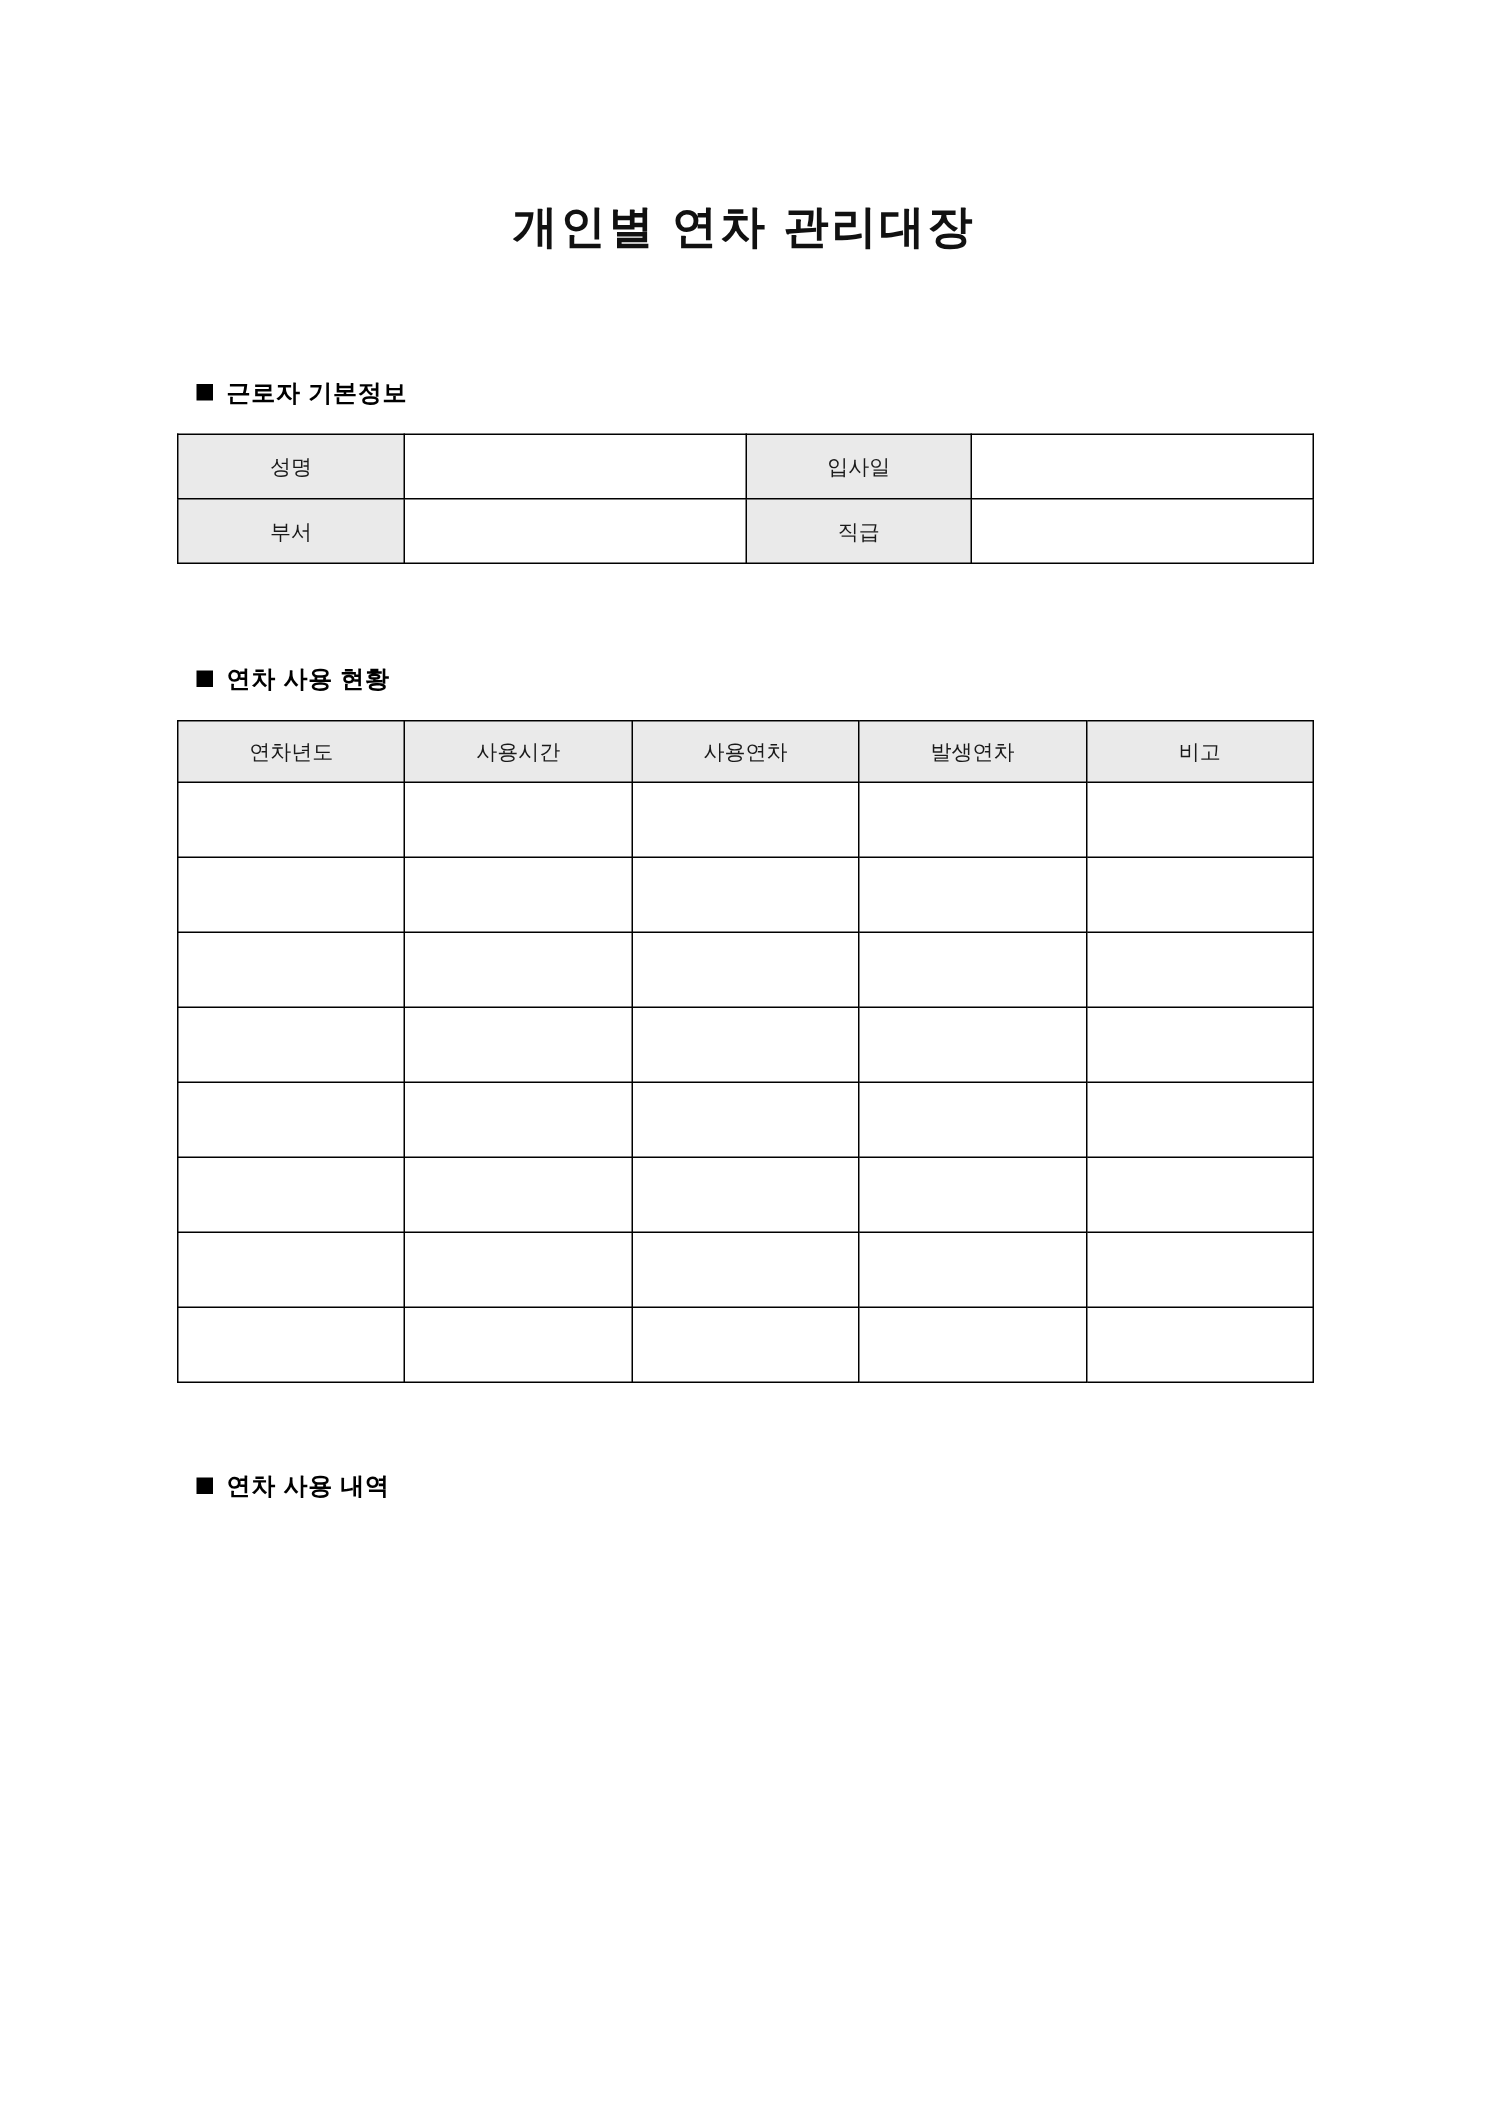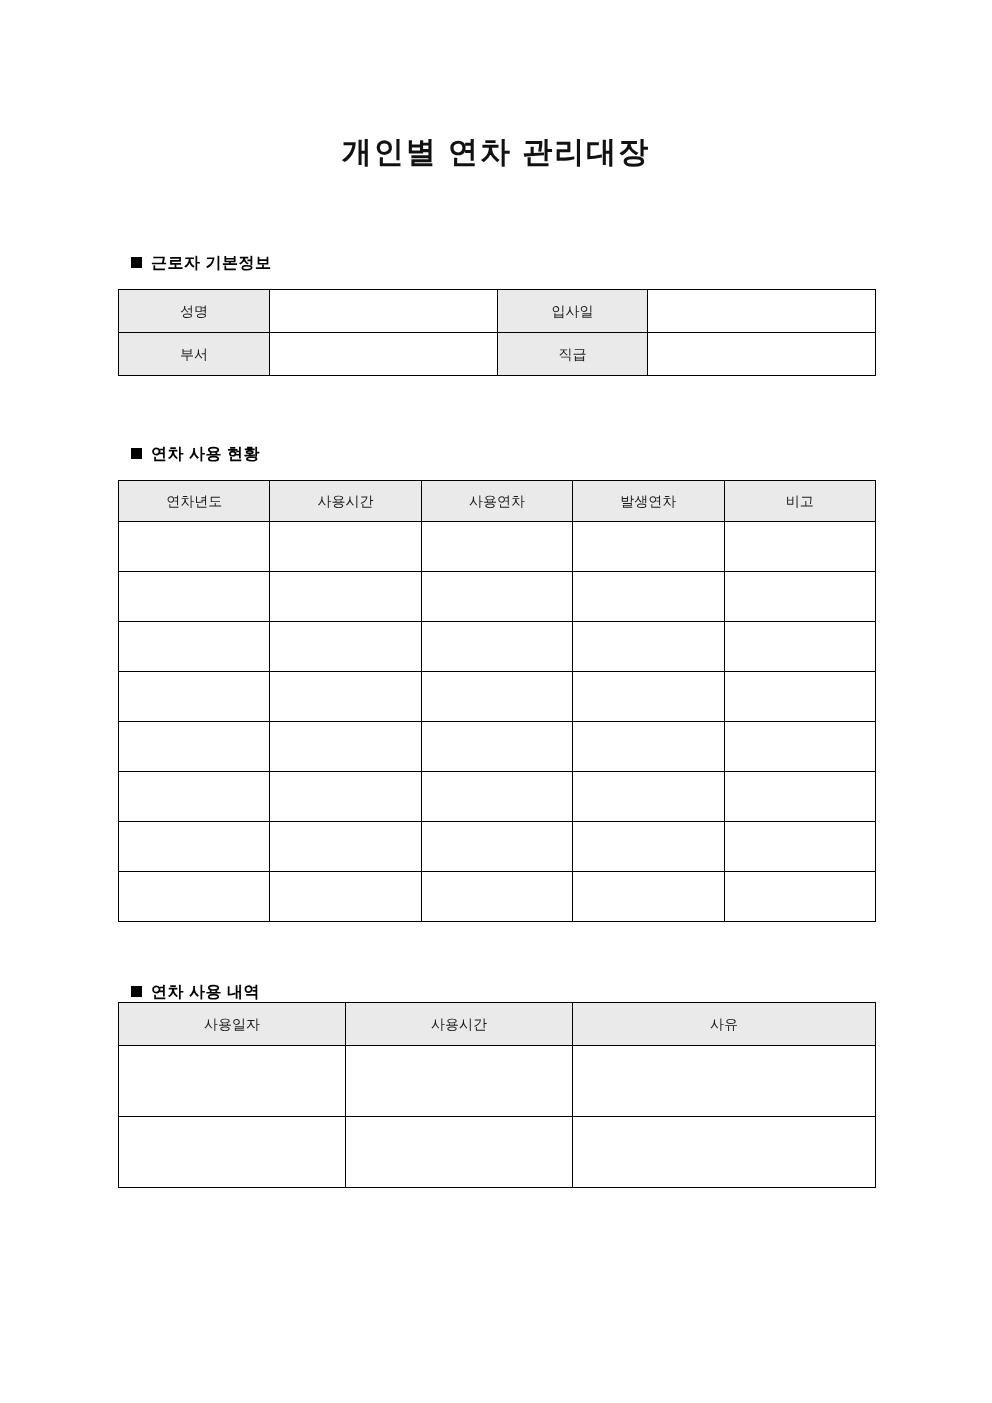--- a/index.html
+++ b/index.html
@@ -235,40 +235,14 @@
           <td></td>
           <td></td>
         </tr>
       </tbody>
   </table>
 
   <div class="section-heading" id="heading-detail">
     <span class="bullet"></span><span>연차 사용 내역</span>
   </div>
 
-  <table class="form-table" id="table-detail">
-    <colgroup>
-      <col class="d1">
-        <col class="d2">
-        <col class="d3">
-    </colgroup>
-    <thead>
-      <tr>
-        <th>사용일자</th>
-        <th>사용시간</th>
-        <th>사유</th>
-      </tr>
-    </thead>
-    <tbody id="detail-body">
-        <tr>
-          <td></td>
-          <td></td>
-          <td></td>
-        </tr>
-        <tr>
-          <td></td>
-          <td></td>
-          <td></td>
-        </tr>
-      </tbody>
-  </table>
 
 </div>
 
 </body></html>

